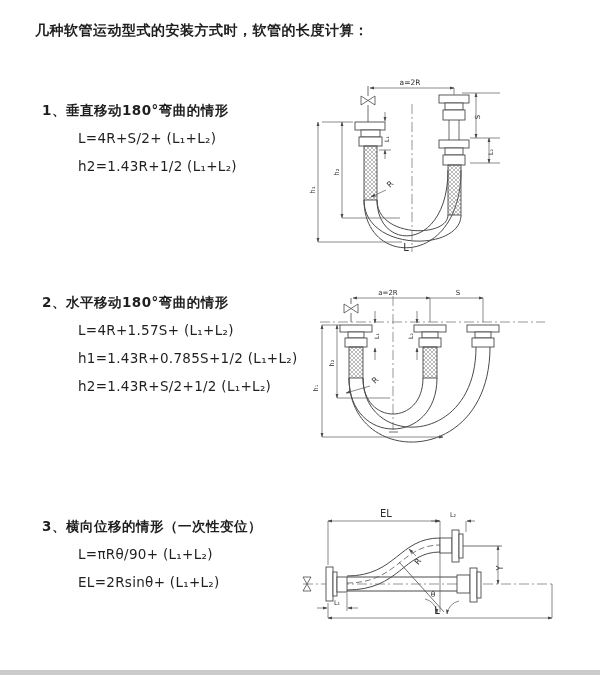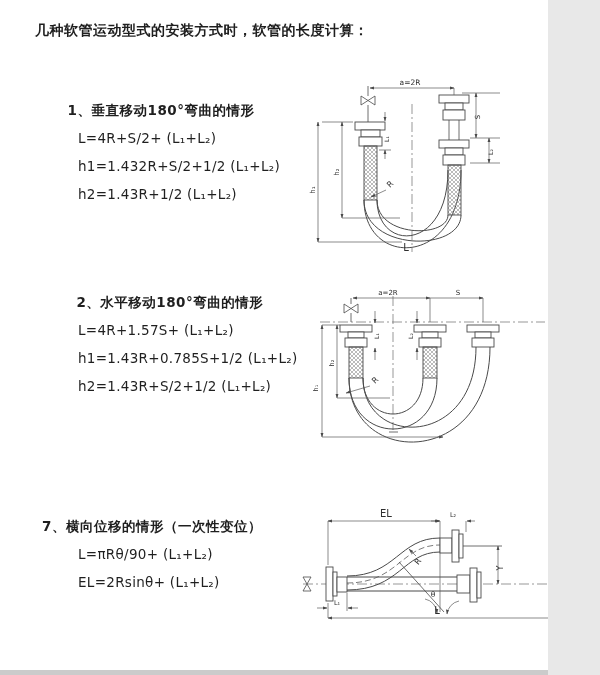--- a/index.html
+++ b/index.html
@@ -1,20 +1,20 @@
 <!DOCTYPE html>
 <html><head>
 <meta charset="utf-8">
 <style>
   html,body{margin:0;padding:0;background:#e8e8e8;}
-  .page{position:relative;width:548px;height:675px;background:#ffffff;overflow:hidden;
+  .page{position:relative;width:600px;height:675px;background:#ffffff;overflow:hidden;
         font-family:"DejaVu Sans",sans-serif;color:#1f1f1f;}
   .doc-title{position:absolute;left:35px;top:22px;font-size:14px;font-weight:bold;letter-spacing:.5px;}
   .sec{position:absolute;left:42px;}
-  .sec .heading{font-size:13.5px;font-weight:bold;height:22px;letter-spacing:.5px;text-align:center;}
+  .sec .heading{font-size:13.5px;font-weight:bold;height:22px;letter-spacing:.5px;}
   .sec .formula{margin-left:36px;font-size:13.5px;line-height:28px;white-space:pre;letter-spacing:.3px;}
   .sec1{top:102px;} .sec2{top:294px;} .sec3{top:518px;}
   svg{position:absolute;overflow:visible;}
   .st{stroke:#4a4a4a;stroke-width:1;fill:none;}
   .tn{stroke:#4a4a4a;stroke-width:.8;fill:none;}
   .fr{stroke:#4a4a4a;stroke-width:.9;fill:#ffffff;}
   .hxr{fill:url(#hx);stroke:#4a4a4a;stroke-width:.9;}
   .dm{stroke:#5a5a5a;stroke-width:.7;fill:none;}
   .cl{stroke:#6a6a6a;stroke-width:.7;stroke-dasharray:10 3 2 3;fill:none;}
   .dc{stroke:#5a5a5a;stroke-width:.8;stroke-dasharray:6 3;fill:none;}
@@ -24,33 +24,32 @@
 </head>
 <body>
 
 <div class="page">
 
   <div class="doc-title">几种软管运动型式的安装方式时，软管的长度计算：</div>
 
   <div class="sec sec1">
     <div class="heading">1、垂直移动180°弯曲的情形</div>
     <div class="formula">L=4R+S/2+ (L₁+L₂)</div>
-    <div class="formula">h1=1.432R+S/2+1/2 (L₁+L₂)</div>
     <div class="formula">h2=1.43R+1/2 (L₁+L₂)</div>
   </div>
 
   <div class="sec sec2">
     <div class="heading">2、水平移动180°弯曲的情形</div>
     <div class="formula">L=4R+1.57S+ (L₁+L₂)</div>
     <div class="formula">h1=1.43R+0.785S+1/2 (L₁+L₂)</div>
     <div class="formula">h2=1.43R+S/2+1/2 (L₁+L₂)</div>
   </div>
 
   <div class="sec sec3">
-    <div class="heading">7、横向位移的情形（一次性变位）</div>
+    <div class="heading">3、横向位移的情形（一次性变位）</div>
     <div class="formula">L=πRθ/90+ (L₁+L₂)</div>
     <div class="formula">EL=2Rsinθ+ (L₁+L₂)</div>
   </div>
 
   <svg style="left:310px;top:56px" width="290" height="205" viewBox="310 56 290 205">
     <defs>
       <pattern id="hx" width="4" height="4" patternUnits="userSpaceOnUse">
         <path d="M0 4 L4 0 M0 0 L4 4" stroke="#8d8d8d" stroke-width="0.6"></path>
       </pattern>
       <marker id="ar" viewBox="0 0 10 10" refX="9" refY="5" markerWidth="7" markerHeight="7" orient="auto-start-reverse">

